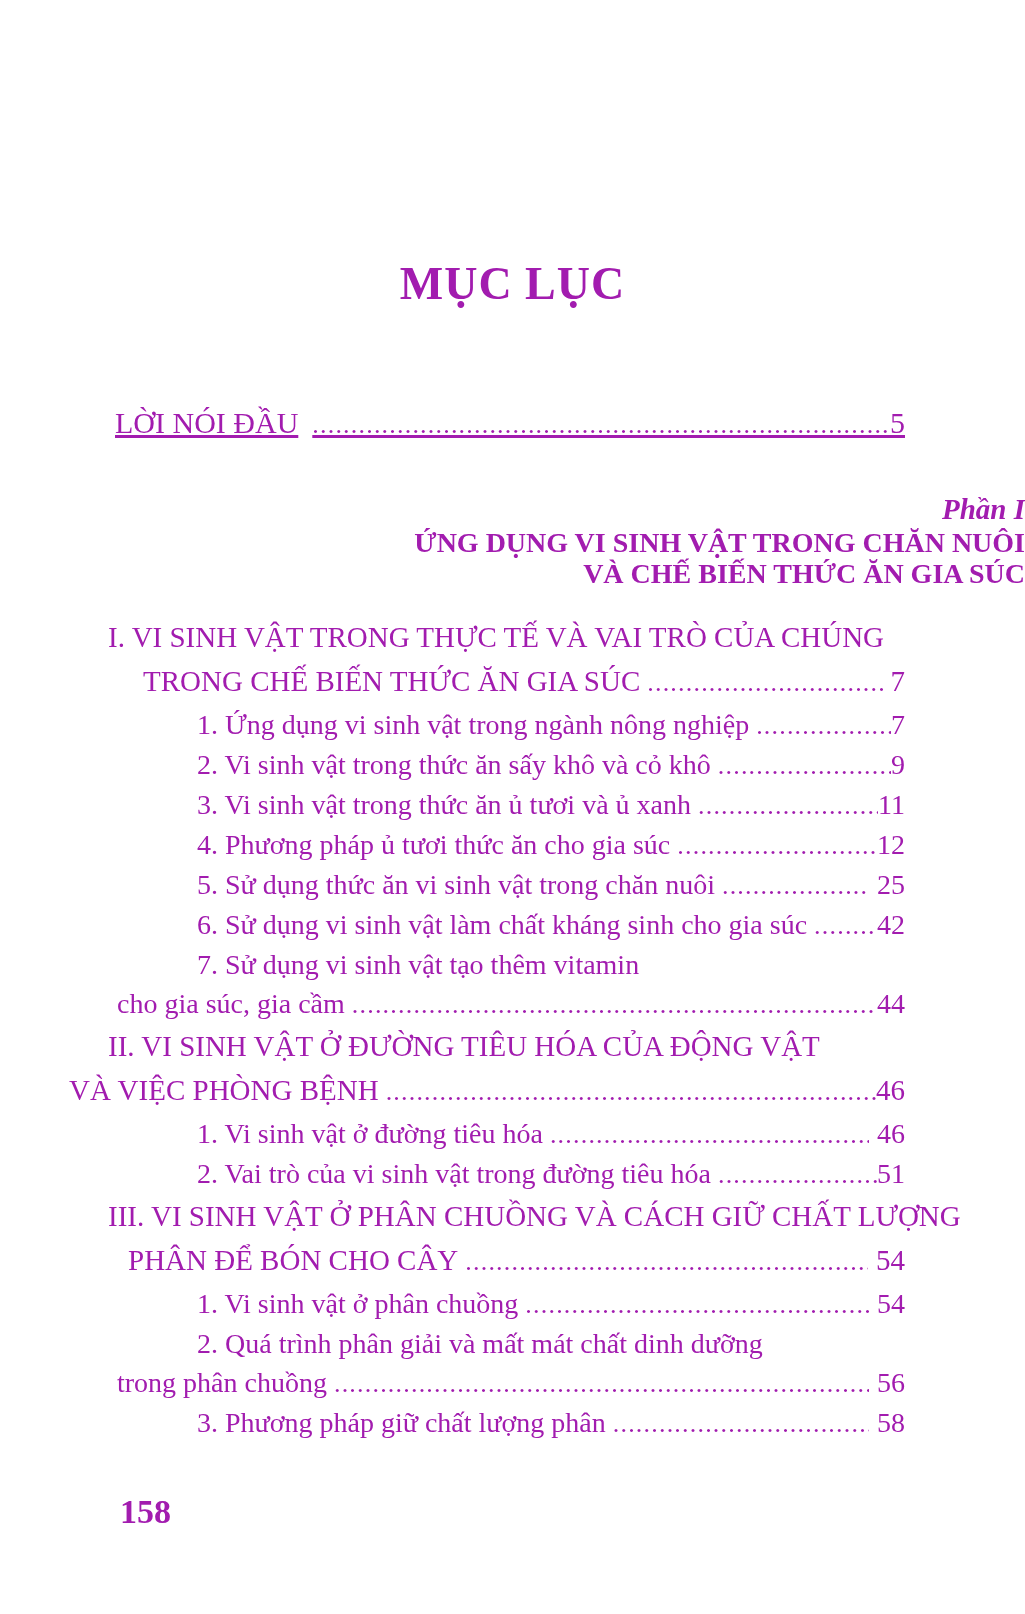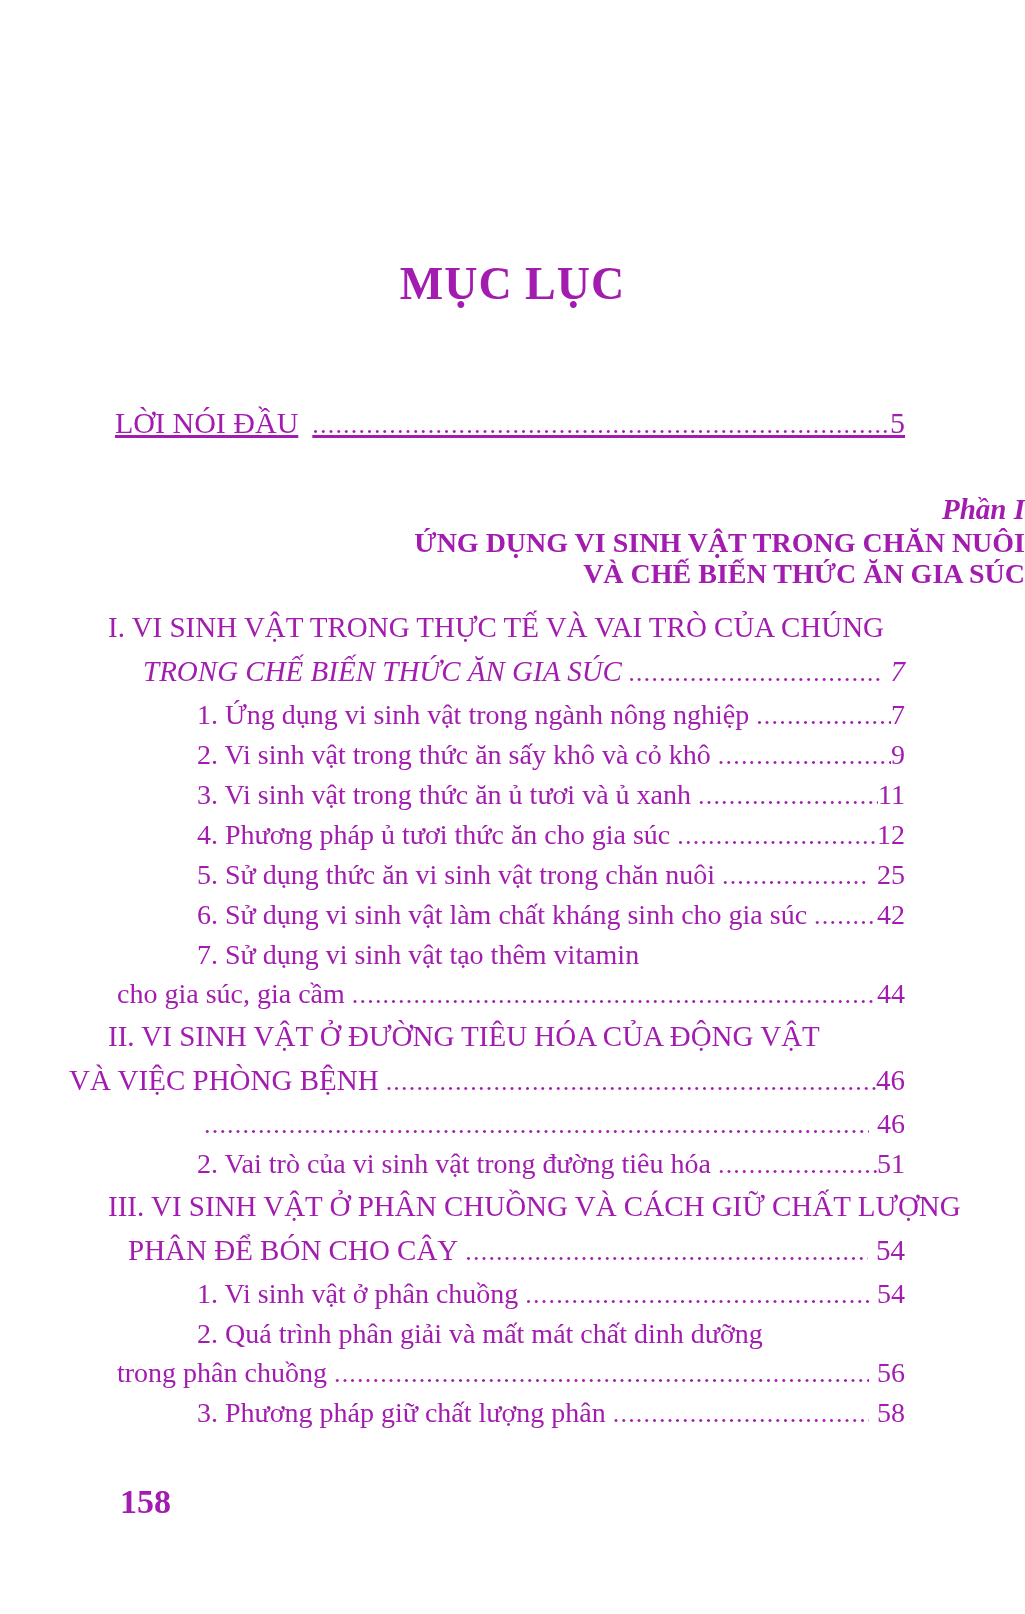--- a/index.html
+++ b/index.html
@@ -43,41 +43,41 @@
     font-size:26px;
     letter-spacing:1.2px;
   }
   .pagenum{flex-shrink:0;white-space:nowrap;}
   .gap .pagenum{margin-left:8px;}
   .lvl-loi{font-size:30px;line-height:40px;padding-left:115px;text-decoration:underline;}
   .lvl-loi .leader{margin-left:14px;}
   .hdr{font-size:29px;line-height:44px;}
   .item{line-height:39px;}
   .l0{padding-left:108px;}
-  .l1{padding-left:143px;font-style:italic;}
+  .l1{padding-left:143px;}
   .l1b{padding-left:69px;}
   .l1c{padding-left:128px;}
   .l2{padding-left:197px;}
   .l3{padding-left:117px;}
   .part{
     margin-top:46px;
     text-align:right;
   }
   .part-kicker{
     font-size:29px;
     line-height:36px;
     font-weight:bold;
     font-style:italic;
   }
   .part-line{
     font-size:28px;
     line-height:31px;
     font-weight:bold;
   }
-  .toc-body{margin-top:16px;}
+  .toc-body{margin-top:26px;}
   .footer-num{
     margin-top:49px;
     padding-left:120px;
     font-size:34px;
     line-height:40px;
     font-weight:bold;
   }
 </style>
 </head>
 <body>
@@ -162,20 +162,21 @@
         <span class="txt">II. VI SINH VẬT Ở ĐƯỜNG TIÊU HÓA CỦA ĐỘNG VẬT</span>
       </div>
 
       <div class="row hdr l1b">
         <span class="txt">VÀ VIỆC PHÒNG BỆNH</span>
         <span class="leader"></span>
         <span class="pagenum">46</span>
       </div>
 
       <div class="row item l2 gap">
+        <span class="txt">1. Vi sinh vật ở đường tiêu hóa</span>
         <span class="leader"></span>
         <span class="pagenum">46</span>
       </div>
 
       <div class="row item l2">
         <span class="txt">2. Vai trò của vi sinh vật trong đường tiêu hóa</span>
         <span class="leader"></span>
         <span class="pagenum">51</span>
       </div>
 

